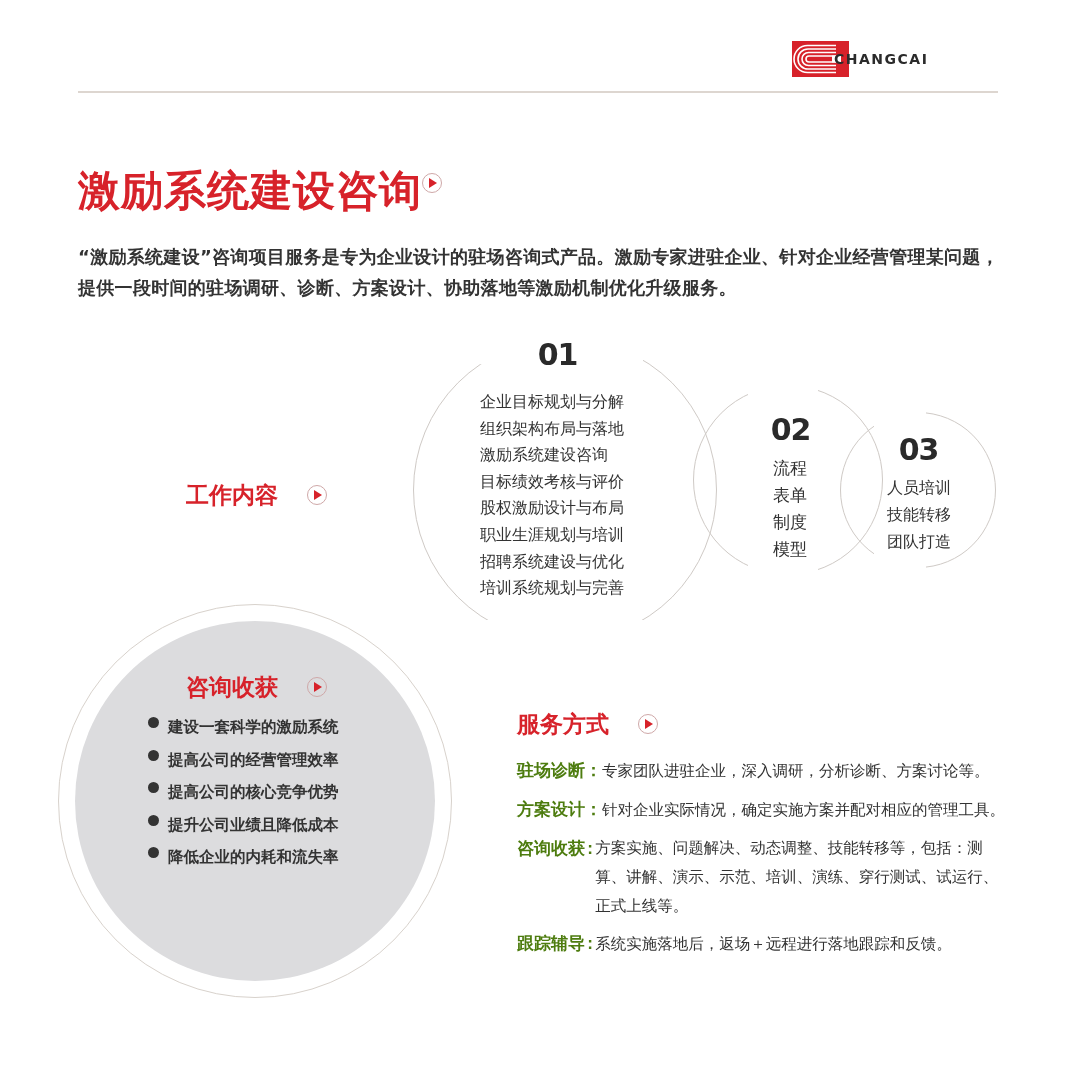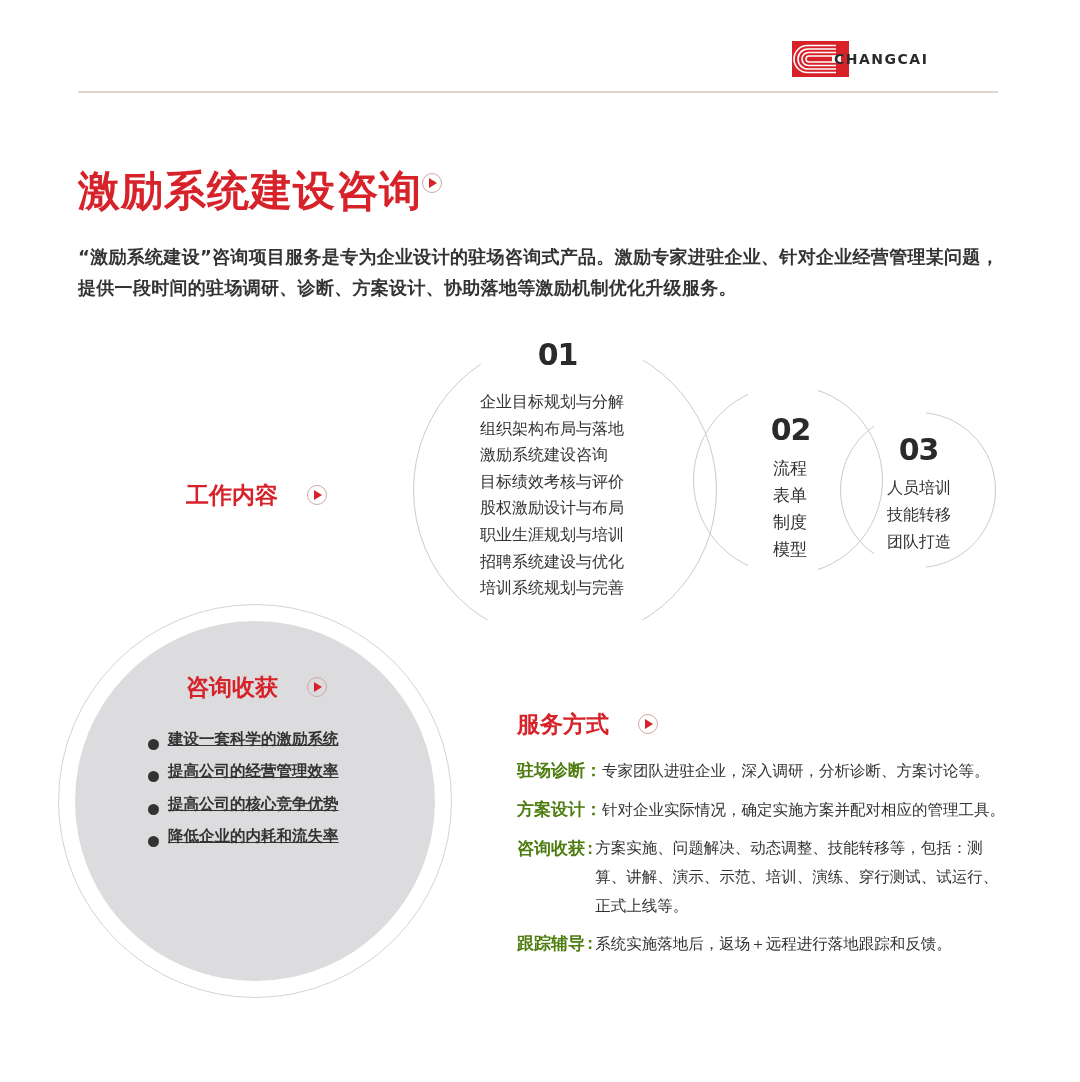--- a/index.html
+++ b/index.html
@@ -51,21 +51,21 @@
 
   
   .harvest-outer { left:58px; top:604px; width:394px; height:394px; border:1.5px solid #d8d2cc;
                    border-radius:50%; box-sizing:border-box; background:#fff; }
   .harvest-inner { left:75px; top:621px; width:360px; height:360px; border-radius:50%;
                    background:#dcdcde; }
   .harvest-label { left:186px; top:671px; }
   .harvest-play { left:307px; top:677px; }
   .harvest-list { left:148px; top:717px; width:260px; font-size:15.5px; font-weight:bold;
                   color:#333; margin:0; padding:0; list-style:none; }
-  .harvest-list li { display:flex; align-items:flex-end; height:32.5px;text-decoration:underline; }
+  .harvest-list li { display:flex; align-items:flex-start; height:32.5px; }
   .bullet { width:11px; height:11px; border-radius:50%; background:#333; margin-right:9px; flex:none; }
 
   
   .service-label { left:517px; top:708px; }
   .service-play { left:638px; top:714px; }
   .service { left:517px; top:756px; width:490px; font-size:15.5px; color:#333; }
   .svc-row { display:flex; margin-bottom:8px; }
   .svc-key { font-weight:bold; font-size:17px; white-space:nowrap; color:#4d7c0f; line-height:31px;font-family:Liberation Mono, monospace; }
   .svc-val { line-height:31px; }
   .svc-row.tight .svc-val { line-height:29px; }
@@ -145,20 +145,24 @@
   <li>
       <span class="bullet"></span>
       <span>提高公司的经营管理效率</span>
     </li>
   <li>
       <span class="bullet"></span>
       <span>提高公司的核心竞争优势</span>
     </li>
   <li>
       <span class="bullet"></span>
+      <span>提升公司业绩且降低成本</span>
+    </li>
+  <li>
+      <span class="bullet"></span>
       <span>降低企业的内耗和流失率</span>
     </li>
 </ul>
 
 <div class="abs section-label service-label">服务方式</div>
 <div class="abs play-icon service-play"></div>
 <div class="abs service">
   <div class="svc-row">
     <span class="svc-key">驻场诊断：</span>
     <span class="svc-val">专家团队进驻企业，深入调研，分析诊断、方案讨论等。</span>

